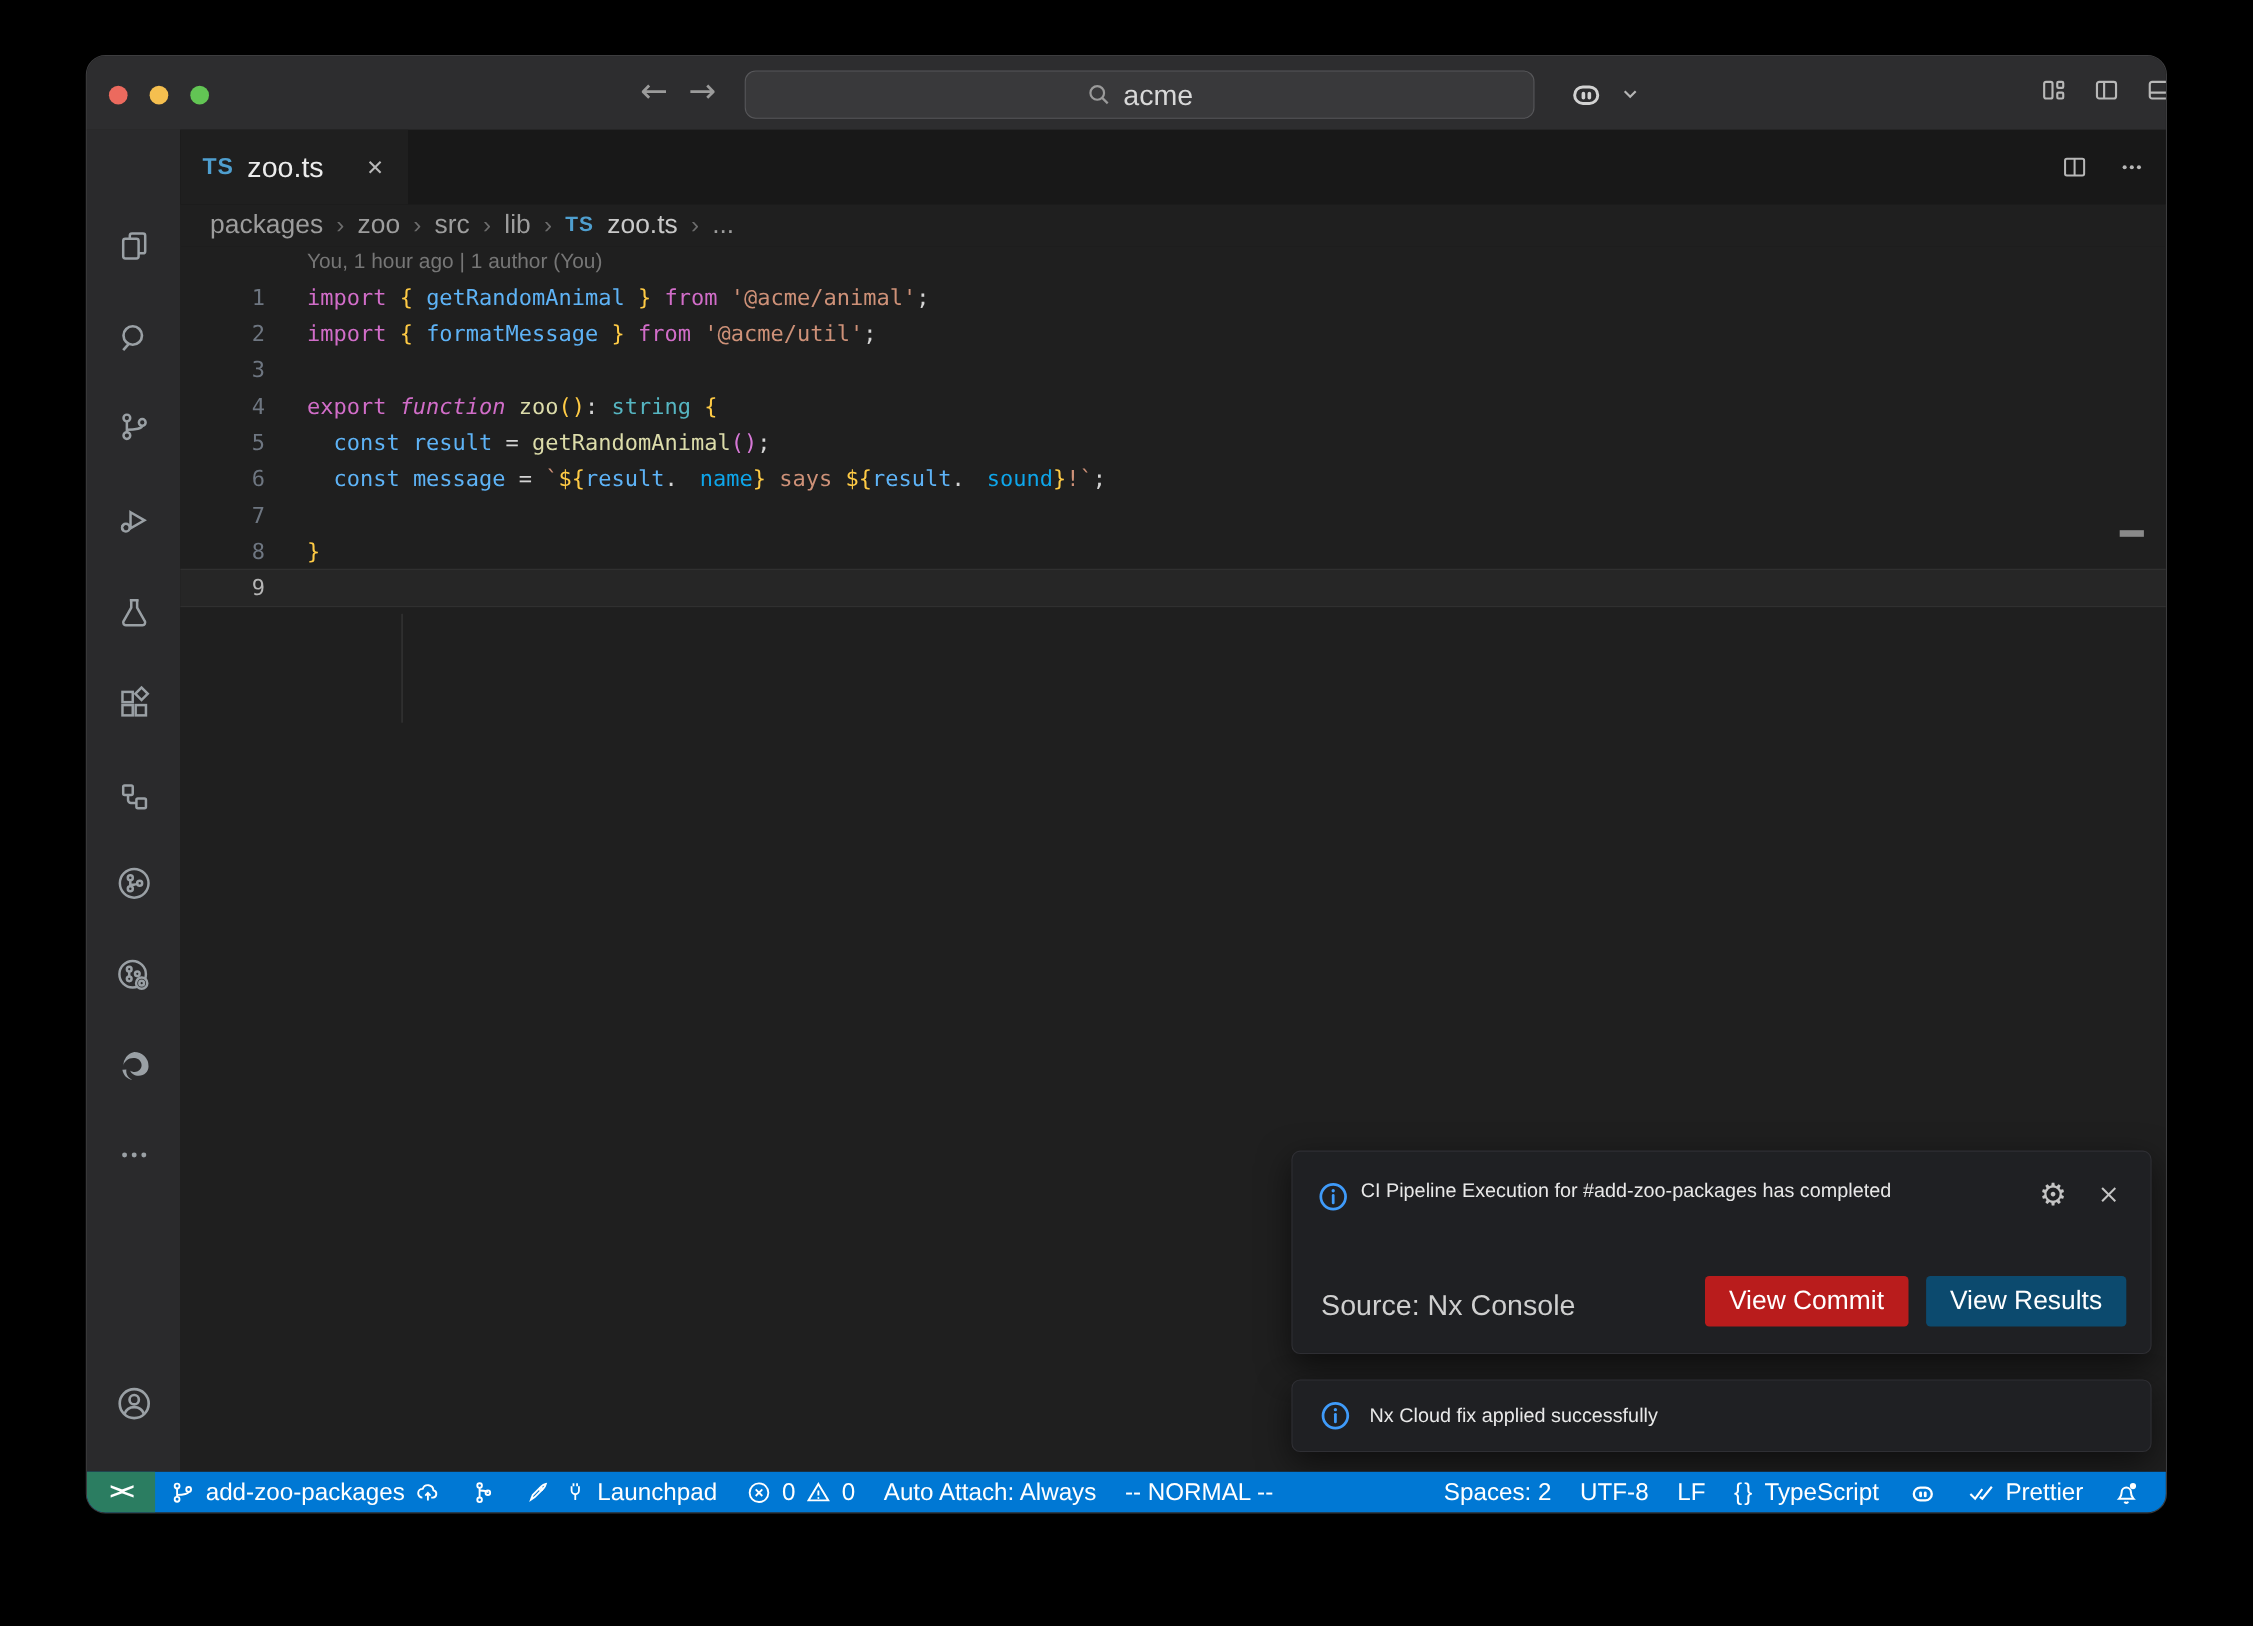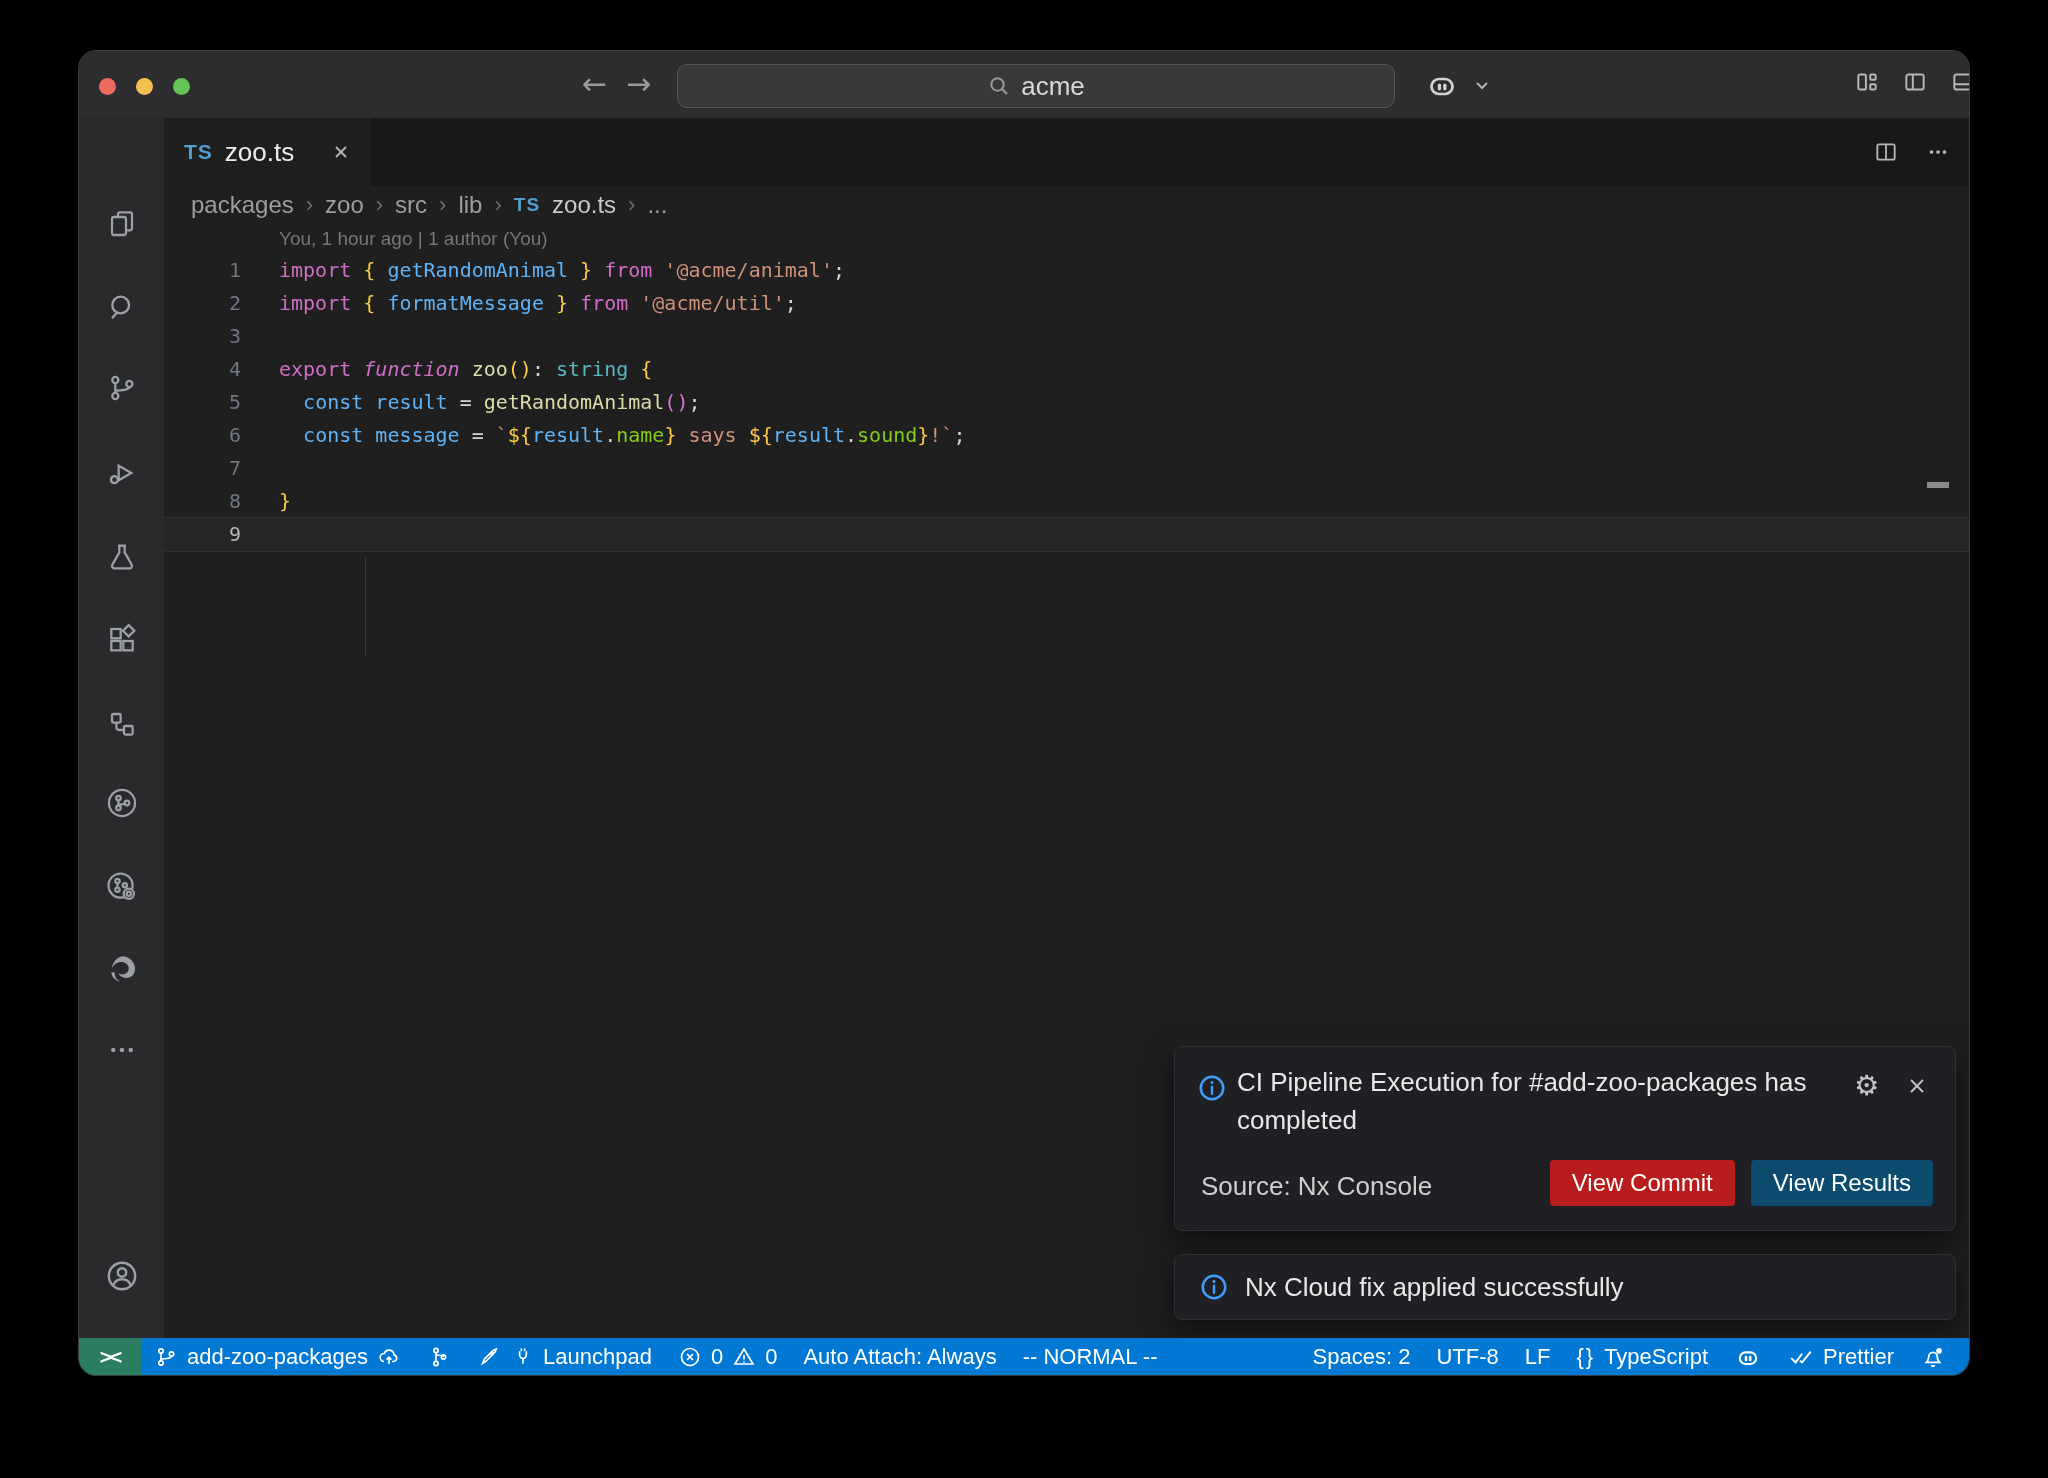--- a/index.html
+++ b/index.html
@@ -31,30 +31,30 @@
   
   .codearea{left:85px;top:173px;width:1805px;height:1114px;background:#1f1f1f;
     font-family:"DejaVu Sans Mono",monospace;font-size:20px;}
   .blame{height:30px;line-height:30px;margin-left:115px;color:#767676;font-size:19px;font-family:"Liberation Sans",sans-serif;}
   .code-line{display:flex;height:33px;line-height:33px;position:relative;}
   .code-line.active{background:rgba(255,255,255,.035);box-shadow:0 1px 0 #303030,0 -1px 0 #303030;}
   .ln{width:77px;text-align:right;color:#6e7681;flex:none;}
   .code-line.active .ln{color:#b6b6b6;}
   .ct{padding-left:38px;white-space:pre;}
   .tk-kw{color:#d16dc8;} .tk-kwi{color:#d16dc8;font-style:italic;} .tk-kwc{color:#5eb3f6;}
-  .tk-id{color:#5eb3f6;} .tk-prop{color:#84cc16;} .tk-fn{color:#dcdcaa;}
+  .tk-id{color:#5eb3f6;} .tk-prop{color:#0ea5e9;margin-left:20px;} .tk-fn{color:#dcdcaa;}
   .tk-str{color:#ce9178;} .tk-type{color:#56b6c2;} .tk-b1{color:#ffcb45;} .tk-b2{color:#d678d6;} .tk-pun{color:#d4d4d4;}
   .indent-guide{left:201px;top:334px;width:1px;height:99px;background:#3a3a3a;}
   .ruler-mark{right:20px;top:258px;width:22px;height:6px;background:#8a8a8a;}
   
   .toast{left:1095px;width:782px;background:#1f2023;border:1px solid #2f2f34;border-radius:8px;
     box-shadow:0 10px 30px rgba(0,0,0,.55);box-sizing:border-box;color:#e6e6e6;}
   .toast1{top:995px;height:185px;}
   .toast2{top:1203px;height:66px;display:flex;align-items:center;padding:4px 24px;gap:16px;}
-  .toast-msg{font-size:26px;line-height:38px;color:#e8e8e8;}
+  .toast-msg{font-size:18px;line-height:38px;color:#e8e8e8;}
   .toast-actions{display:flex;gap:16px;position:absolute;right:22px;top:113px;}
   .btn{height:46px;border-radius:4px;display:flex;align-items:center;justify-content:center;
     font-size:24px;color:#fff;padding:0 22px;}
   .btn-primary{background:#b91c1c;margin-left:24px;}
   .btn-secondary{background:#0c4a6e;}
   .toast-source{position:absolute;left:26px;top:124px;font-size:26px;color:#cfcfcf;}
   .toast-ctrl{position:absolute;top:22px;display:flex;align-items:center;color:#c5c5c5;}
   
   .statusbar{left:0;top:1287px;width:1890px;height:37px;background:#0078d4;display:flex;align-items:stretch;color:#fff;font-size:22px;}
   .remote{width:62px;background:#2b7d61;display:flex;align-items:center;justify-content:center;

